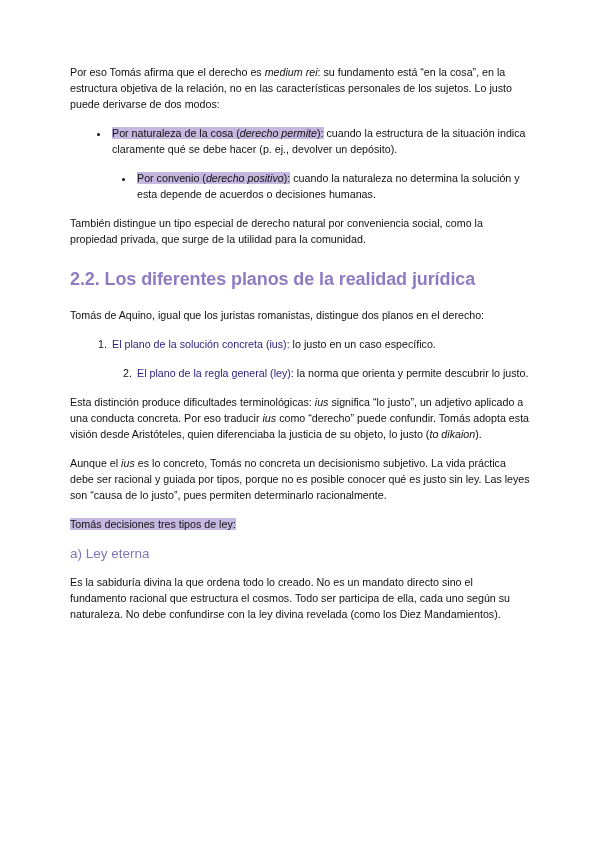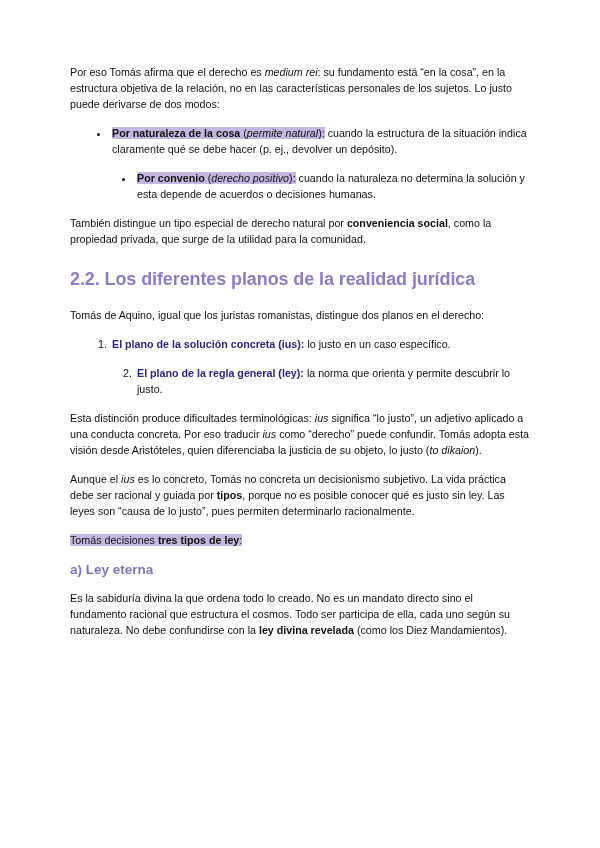--- a/index.html
+++ b/index.html
@@ -41,36 +41,36 @@
     font-size:18px;
     line-height:28px;
     font-weight:700;
     letter-spacing:-0.1px;
     color:var(--heading-purple);
     margin:18px 0 14px 0;
   }
   h3.h3{
     font-size:13.5px;
     line-height:17px;
-    font-weight:700;
+    font-weight:400;
     color:var(--subheading-purple);
     margin:8px 0 12px 0;
   }
-  .b{font-weight:700;}
+  .b{font-weight:400;}
   .i{font-style:italic;}
   .hl{background:var(--highlight-lavender);}
 </style>
 </head>
 <body>
 
 <div class="page">
   <div>
       <p class="para"><span>Por eso Tomás afirma que el derecho es </span><span class="i">medium rei</span><span>: su fundamento está “en la cosa”, en la estructura objetiva de la relación, no en las características personales de los sujetos. Lo justo puede derivarse de dos modos:</span></p>
       <ul class="doc-list">
-        <li><span class="b hl">Por naturaleza de la cosa</span><span class="hl"> (</span><span class="i hl">permite natural</span><span class="hl">):</span><span> cuando la estructura de la situación indica claramente qué se debe hacer (p. ej., devolver un depósito).</span></li>
+        <li><span class="b hl">Por naturaleza de la cosa</span><span class="hl"> (</span><span class="i hl">derecho permite</span><span class="hl">):</span><span> cuando la estructura de la situación indica claramente qué se debe hacer (p. ej., devolver un depósito).</span></li>
         <li><span class="b hl">Por convenio</span><span class="hl"> (</span><span class="i hl">derecho positivo</span><span class="hl">):</span><span> cuando la naturaleza no determina la solución y esta depende de acuerdos o decisiones humanas.</span></li>
       </ul>
       <p class="para gap-before"><span>También distingue un tipo especial de derecho natural por </span><span class="b">conveniencia social</span><span>, como la propiedad privada, que surge de la utilidad para la comunidad.</span></p>
       <h1 class="h1">2.2. Los diferentes planos de la realidad jurídica</h1>
       <p class="para"><span>Tomás de Aquino, igual que los juristas romanistas, distingue dos planos en el derecho:</span></p>
       <ol class="doc-list">
         <li><span class="b" style="color: var(--list-term-indigo);">El plano de la solución concreta (ius):</span><span> lo justo en un caso específico.</span></li>
         <li><span class="b" style="color: var(--list-term-indigo);">El plano de la regla general (ley):</span><span> la norma que orienta y permite descubrir lo justo.</span></li>
       </ol>
       <p class="para gap-before"><span>Esta distinción produce dificultades terminológicas: </span><span class="i">ius</span><span> significa “lo justo”, un adjetivo aplicado a una conducta concreta. Por eso traducir </span><span class="i">ius</span><span> como “derecho” puede confundir. Tomás adopta esta visión desde Aristóteles, quien diferenciaba la justicia de su objeto, lo justo (</span><span class="i">to dikaion</span><span>).</span></p>

